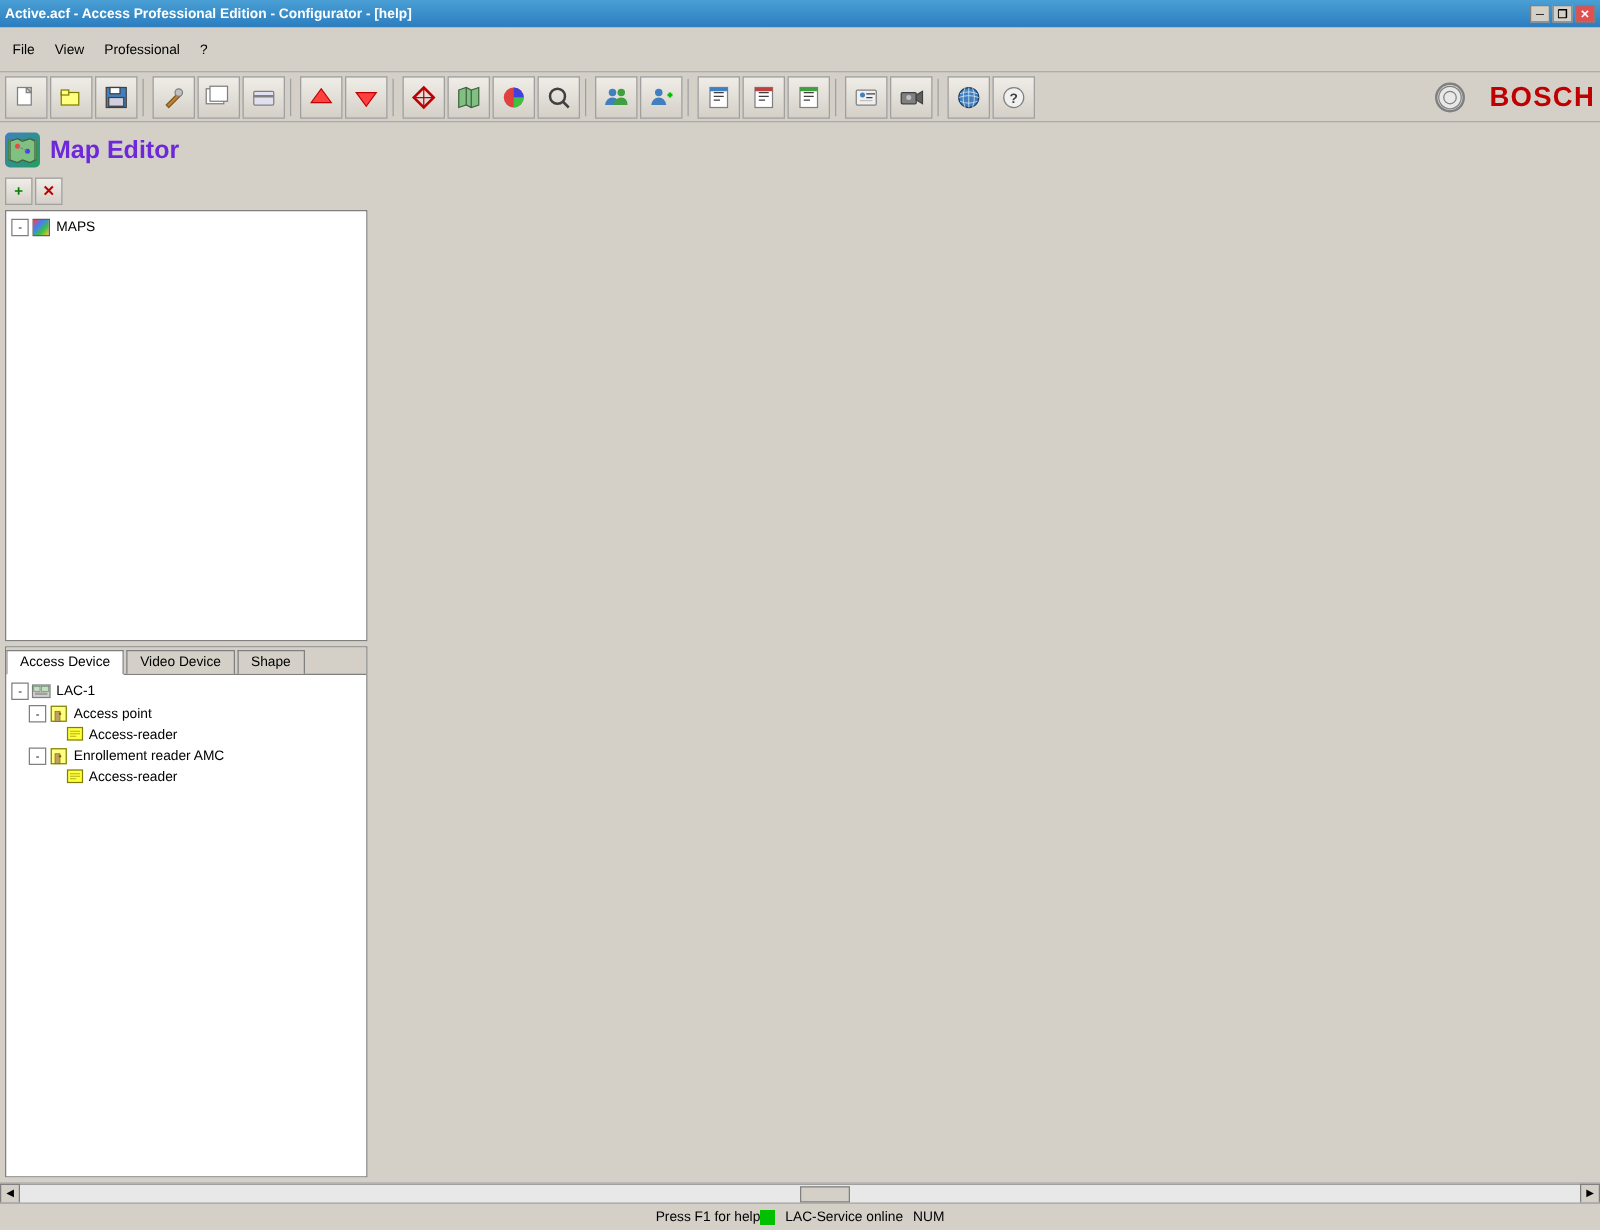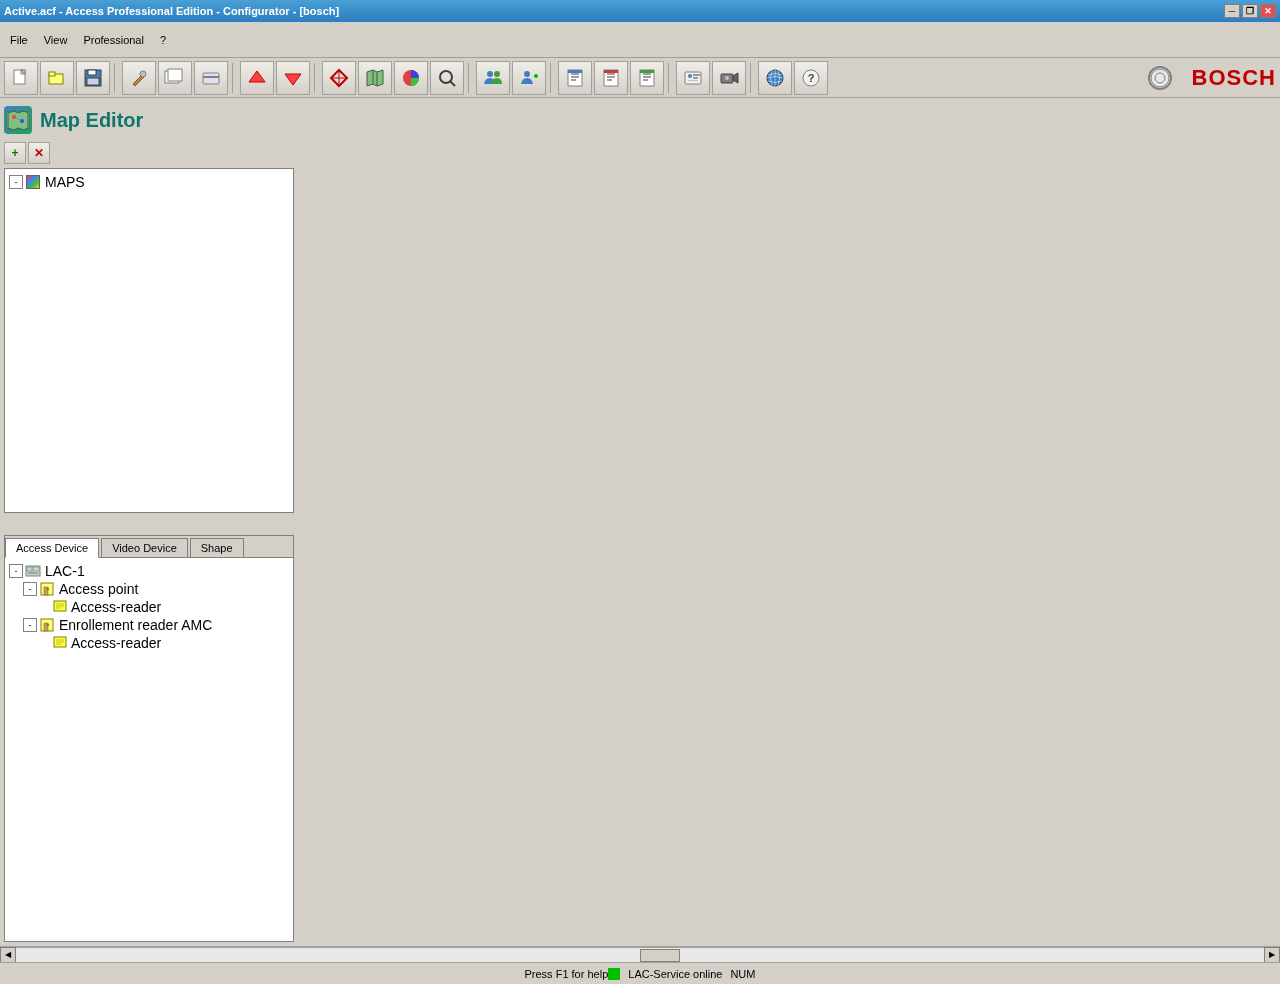--- a/index.html
+++ b/index.html
@@ -133,21 +133,21 @@
       background: linear-gradient(135deg, #4080c0, #20a060);
       border-radius: 4px;
       display: flex;
       align-items: center;
       justify-content: center;
       font-size: 16px;
     }
     #page-title-text {
       font-size: 20px;
       font-weight: bold;
-      color: #0f766e;
+      color: #6d28d9;
     }
 
     
     #action-buttons {
       display: flex;
       gap: 2px;
       margin-bottom: 4px;
     }
     .action-btn {
       width: 22px;
@@ -191,21 +191,20 @@
     }
 
     
     #tree-panel {
       background: white;
       border: 1px solid #808080;
       flex: 1;
       display: flex;
       flex-direction: column;
       overflow: hidden;
-      margin-top: 18px;
     }
 
     
     #tabs {
       display: flex;
       background: #d4d0c8;
       border-bottom: 1px solid #808080;
       flex-shrink: 0;
     }
     .tab {
@@ -246,21 +245,21 @@
       background: white;
       display: flex;
       align-items: center;
       justify-content: center;
       font-size: 9px;
       flex-shrink: 0;
       cursor: pointer;
     }
     .tree-spacer { width: 14px; flex-shrink: 0; }
     .tree-label {
-      font-size: 14px;
+      font-size: 11px;
       color: #000;
       padding-left: 2px;
     }
 
     
     .indent-1 { padding-left: 14px; }
     .indent-2 { padding-left: 28px; }
 
     
     #right-panel {
@@ -339,21 +338,21 @@
       width: 40px;
       height: 13px;
       background: #d4d0c8;
       border: 1px solid #808080;
     }
   </style>
 </head>
 <body>
 
 <div id="title-bar">
-  <span>Active.acf - Access Professional Edition - Configurator - [bosch]</span>
+  <span>Active.acf - Access Professional Edition - Configurator - [help]</span>
   <div id="title-bar-controls">
     <div class="title-btn">─</div>
     <div class="title-btn">❐</div>
     <div class="title-btn close">✕</div>
   </div>
 </div>
 
 <div id="menu-bar">
   <span class="menu-item">File</span>
   <span class="menu-item">View</span>

